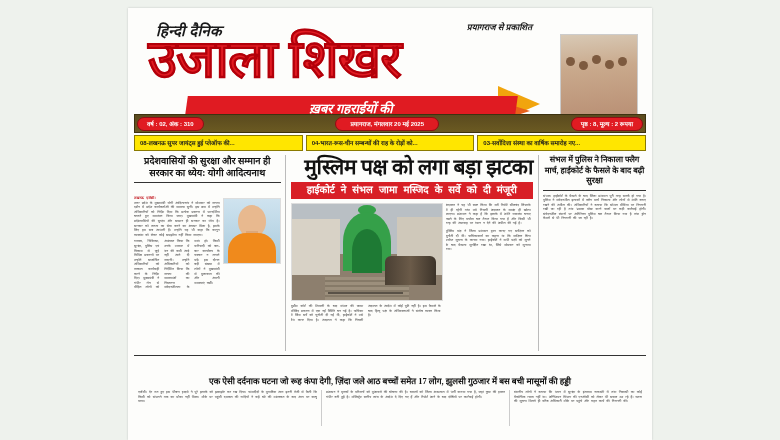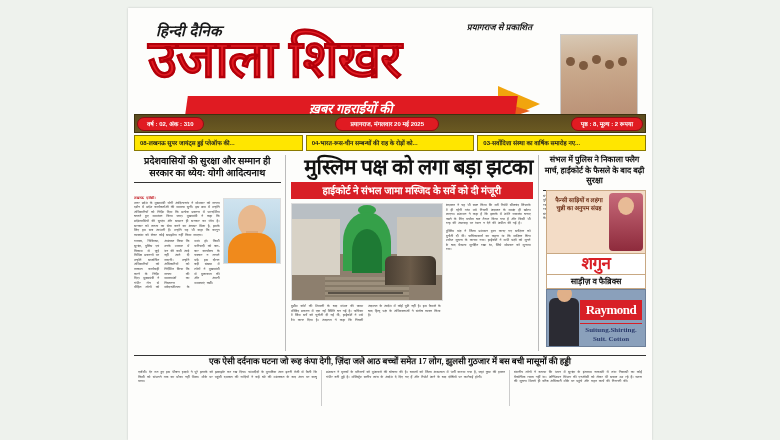--- a/index.html
+++ b/index.html
@@ -124,21 +124,21 @@
     font-size:8px;line-height:10.5px;text-align:center;color:#111;
     border-bottom:1px solid #333;padding-bottom:3px;margin-bottom:3px;
   }
   .hl-main{
     font-family:"Liberation Serif",serif;font-weight:bold;
     font-size:21px;line-height:24px;text-align:right;color:#111;
     letter-spacing:-.4px;white-space:nowrap;
   }
   .subbar{
     background:#d81f26;color:#fff;text-align:center;
-    font-family:Liberation Serif, serif;font-weight:bold;
+    font-family:Liberation Mono, monospace;font-weight:bold;
     font-size:10px;line-height:17px;height:17px;margin-top:3px;
     white-space:nowrap;overflow:hidden;
   }
 
   
   .txt{font-size:3.4px;line-height:4.6px;color:#4a4a4a;text-align:justify;
        word-spacing:1px;overflow:hidden;}
   .byline{font-size:3.6px;font-weight:bold;color:#c01018;}
 
   .twocol{column-count:2;column-gap:5px;}
@@ -168,21 +168,21 @@
     background:#35a049;border-radius:50%;}
   .mosque .wallL{position:absolute;left:0;top:16%;width:32%;height:58%;background:#d8d2c6;}
   .mosque .wallR{position:absolute;right:0;top:14%;width:30%;height:60%;background:#cfc8ba;}
   .mosque .steps{position:absolute;left:22%;bottom:0;width:56%;height:24%;
     background:repeating-linear-gradient(#9c8f7c 0 3px,#867a68 3px 5px);}
   .mosque .rail{position:absolute;left:24%;bottom:6%;width:50%;height:2px;background:#5a5247;}
   .mosque .crowd{position:absolute;right:4%;bottom:16%;width:34%;height:30%;
     background:linear-gradient(90deg,#4a3f33,#6b5b49,#3d342a);border-radius:6px 6px 0 0;}
 
   
-  .bottom{margin:4px 6px 0 6px;border-top:1px solid #333;padding-top:0;}
+  .bottom{margin:4px 6px 0 6px;border-top:1px solid #333;padding-top:20px;}
   .hl-bottom{
     font-family:"Liberation Serif",serif;font-weight:bold;
     font-size:8.5px;line-height:11px;text-align:center;color:#111;
     white-space:nowrap;overflow:hidden;
   }
   .bottom-body{display:flex;margin-top:3px;height:36px;}
   .bcol{flex:1;padding:0 4px;border-right:1px solid #ccc;}
   .bcol:last-child{border-right:none;}
 
   
@@ -317,29 +317,15 @@
           </div>
         <div class="bcol">
             <div class="txt">प्रशासन ने मृतकों के परिजनों को मुआवजे की घोषणा की है। घायलों को जिला अस्पताल में भर्ती कराया गया है, जहां कुछ की हालत गंभीर बनी हुई है। मजिस्ट्रेट स्तरीय जांच के आदेश दे दिए गए हैं और रिपोर्ट आने के बाद दोषियों पर कार्रवाई होगी।</div>
           </div>
         <div class="bcol" style="max-width:128px;">
             <div class="txt">स्थानीय लोगों ने बताया कि भवन में सुरक्षा के इंतजाम नाकाफी थे तथा निकासी का कोई वैकल्पिक रास्ता नहीं था। अग्निशमन विभाग की एनओसी को लेकर भी सवाल उठ रहे हैं। घटना की सूचना मिलते ही वरिष्ठ अधिकारी मौके पर पहुंचे और राहत कार्य की निगरानी की।</div>
           </div>
       </div>
     </div>
 
-    <div class="adrail">
-      <div class="ad1">
-        <div class="adtxt">फैन्सी साड़ियों व लहंगा चुन्नी का अनुपम संग्रह</div>
-        <div class="lady"></div>
-      </div>
-      <div class="brand">शगुन</div>
-      <div class="ad2cap">साड़ीज़ व फैब्रिक्स</div>
-      <div class="ad2">
-        <div class="man"></div>
-        <div class="ray">Raymond</div>
-        <div class="rule"></div>
-        <div class="tag">Suitung.Shirting. Suit. Cotton</div>
-      </div>
-    </div>
 
   </div>
 </div>
 
 </body></html>

